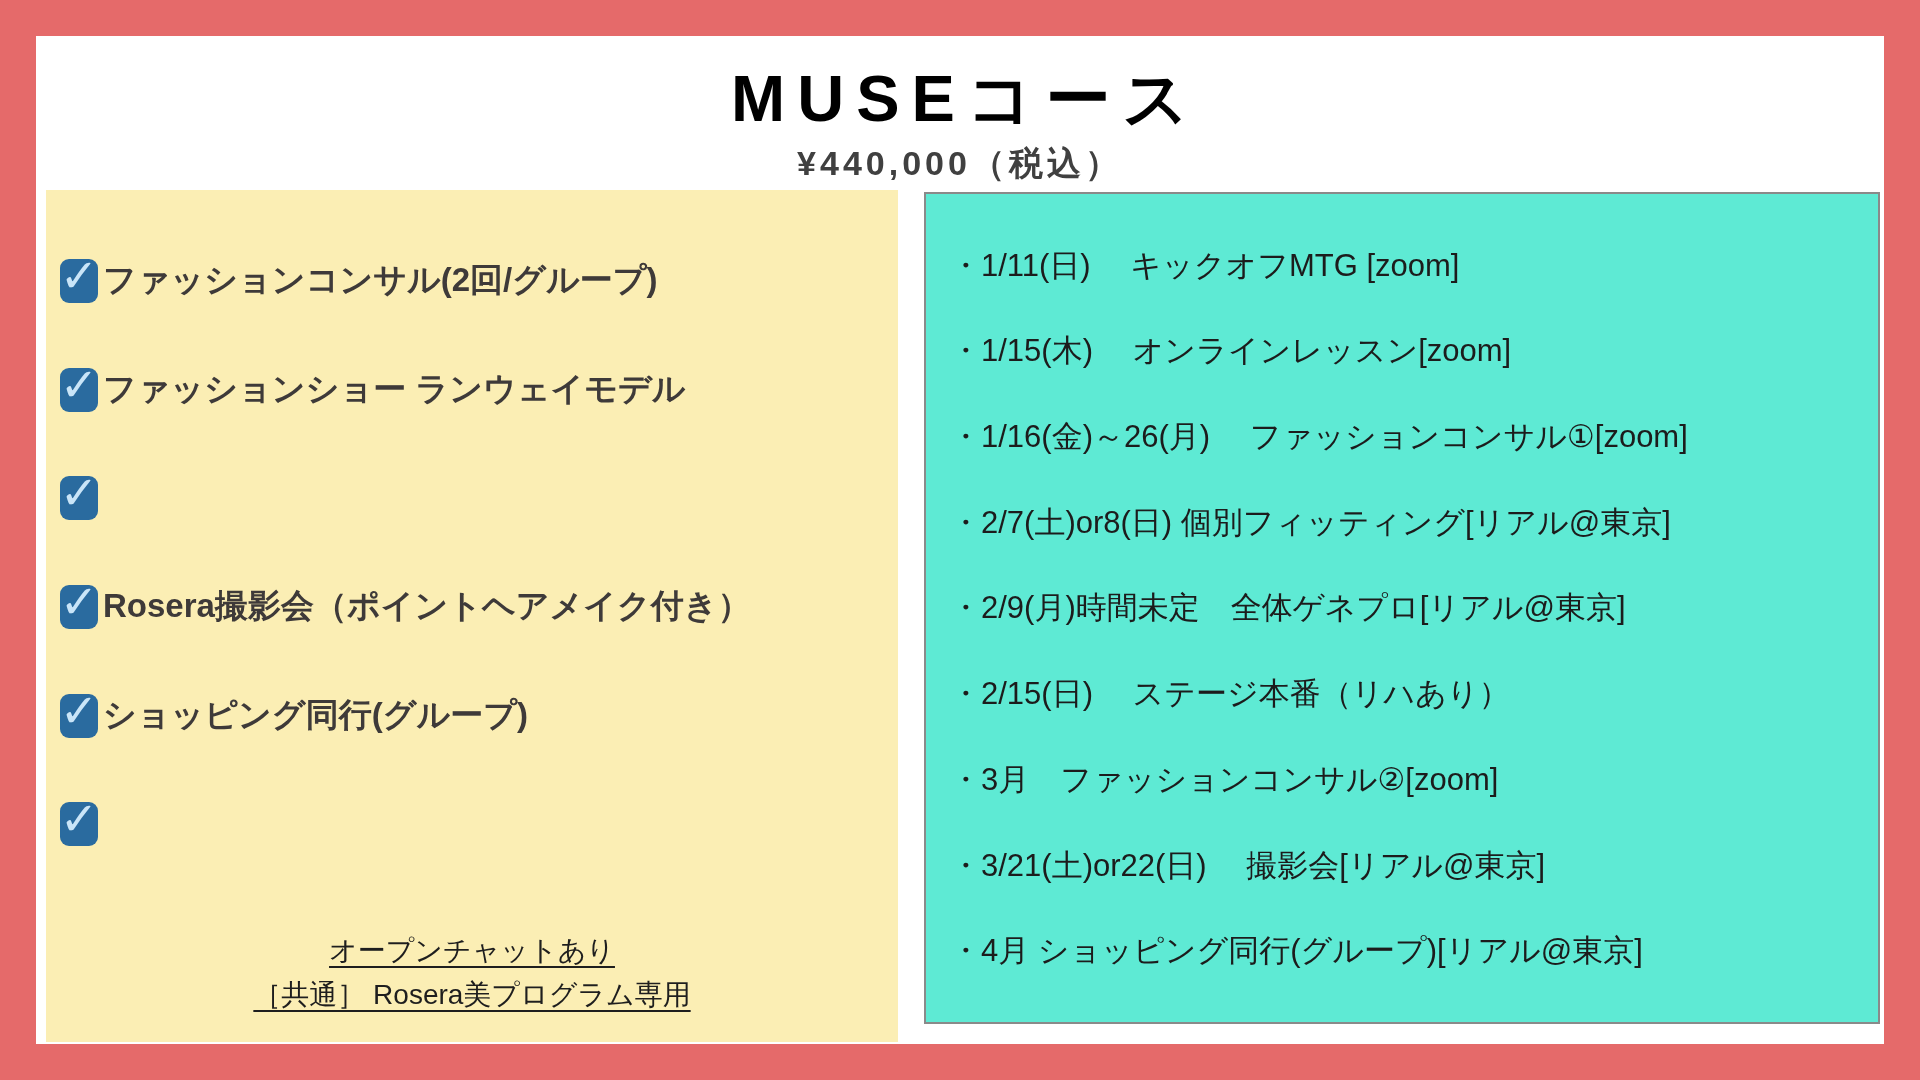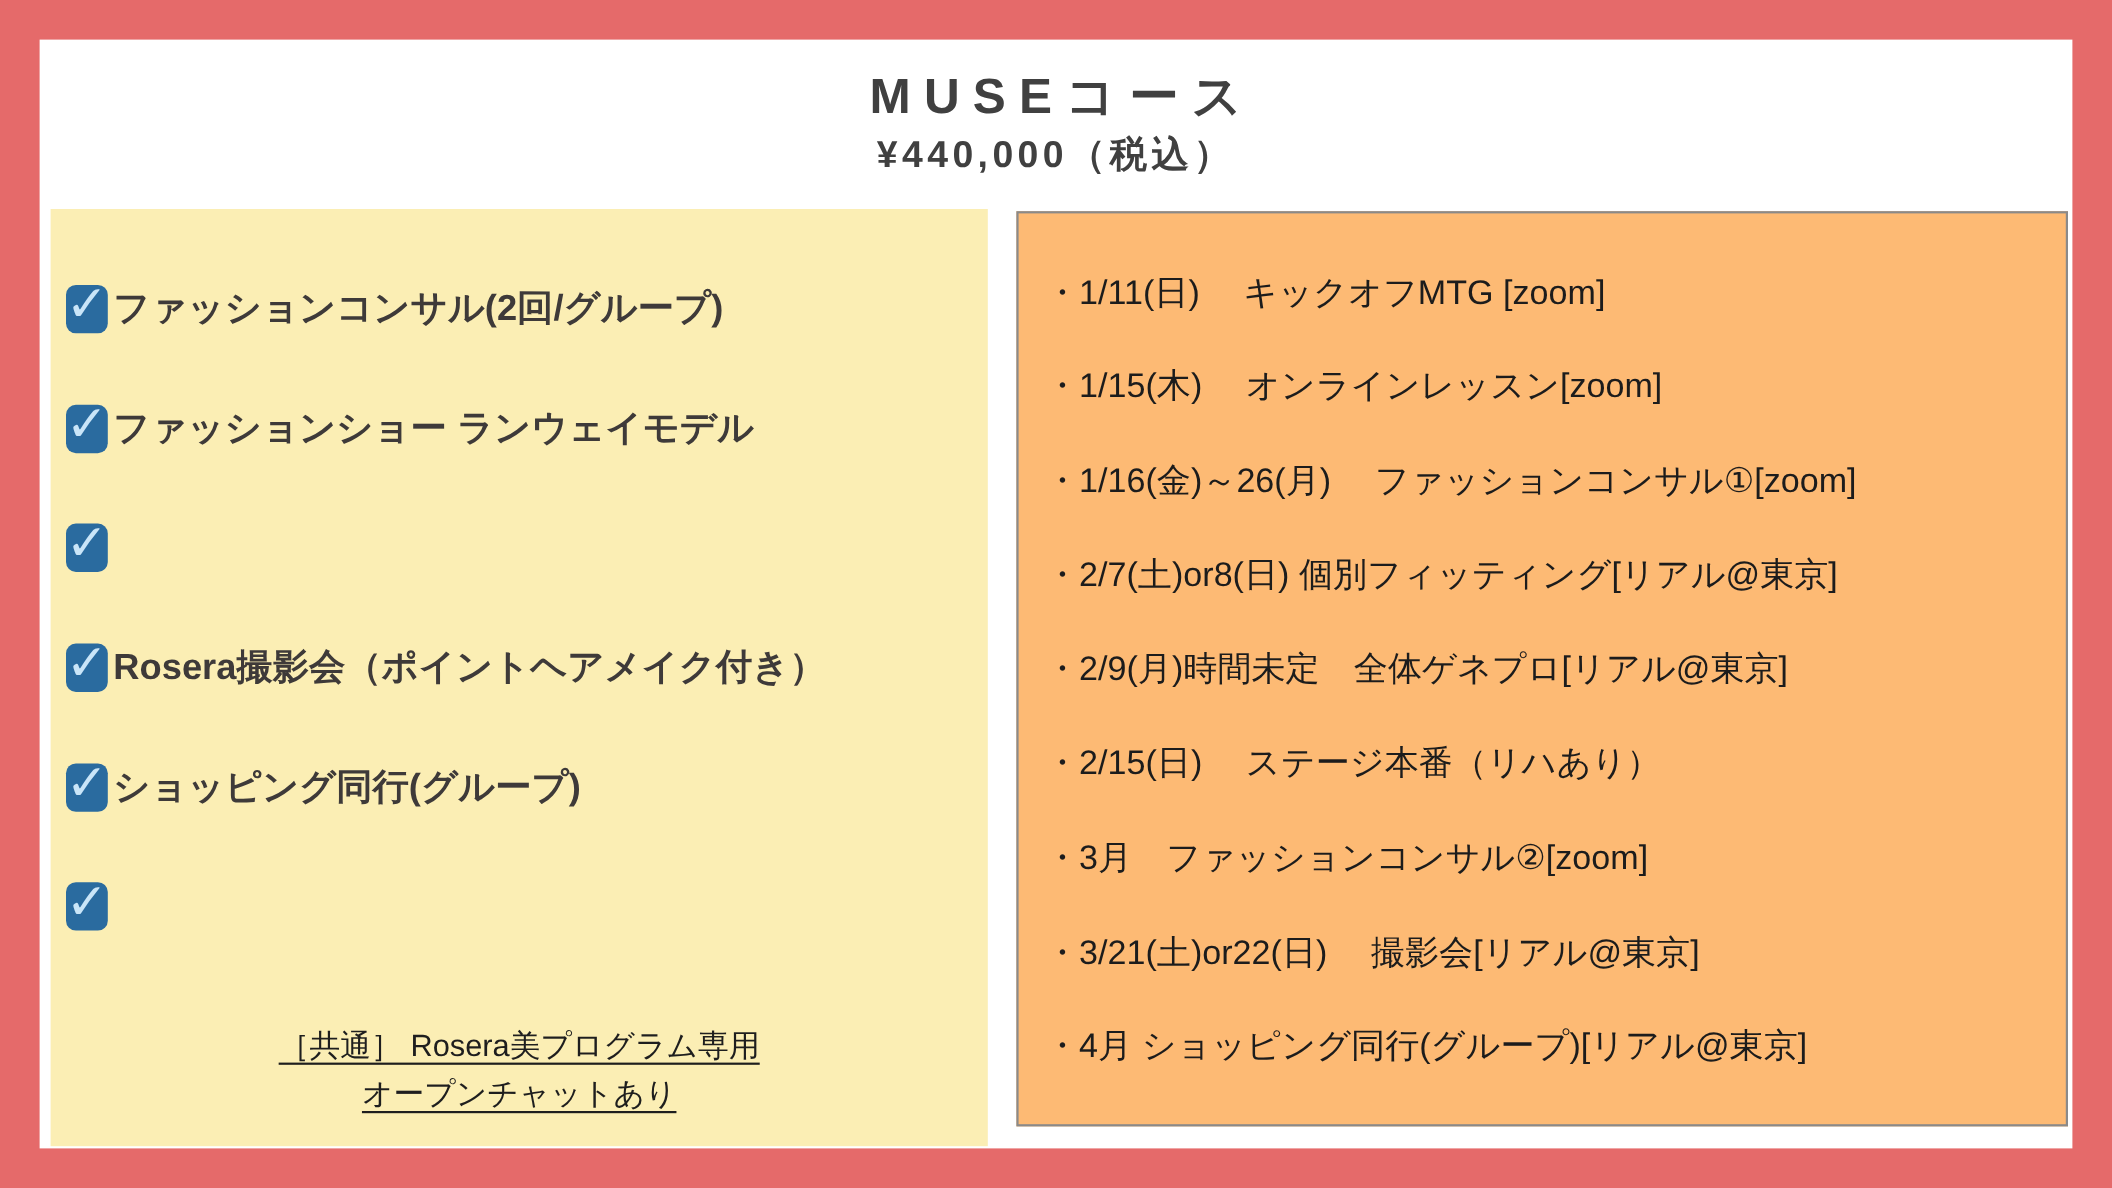--- a/index.html
+++ b/index.html
@@ -7,21 +7,21 @@
     width:1920px;height:1080px;overflow:hidden;position:relative;
     background:var(--page-bg,#E56A6A);
     font-family:"Liberation Sans","DejaVu Sans",sans-serif;
   }
   .card{
     position:absolute;left:36px;top:36px;right:36px;bottom:36px;
     background:#FFFFFF;
   }
   .header{ text-align:center; padding-top:26px; }
   .title{
-    font-size:45px;font-weight:800;color:#404040;
+    font-size:65px;font-weight:800;color:#000000;
     letter-spacing:12px;line-height:1.15;margin-left:12px;
   }
   .price{
     font-size:34px;font-weight:800;color:#404040;
     letter-spacing:4px;margin-top:4px;
   }
   
   .features-panel{
     position:absolute;left:10px;top:154px;width:852px;height:852px;
     background:var(--panel-bg,#FBEEB4);
@@ -50,21 +50,21 @@
     font-size:28px;font-weight:500;line-height:1.55;
   }
   .features-footer .uline{
     text-decoration:underline;
     text-decoration-thickness:2px;
     text-underline-offset:6px;
   }
   
   .schedule-panel{
     position:absolute;left:888px;top:156px;width:956px;height:832px;
-    border:2px solid #8A8A8A;background:#fdba74;
+    border:2px solid #8A8A8A;background:#5eead4;
     box-sizing:border-box;
     display:flex;flex-direction:column;justify-content:space-evenly;
     padding:4px 8px 4px 24px;
   }
   .schedule-row{
     font-size:31px;color:#1C1C1C;line-height:1.2;
     white-space:nowrap;
   }
 </style>
 </head>
@@ -114,22 +114,22 @@
           <span>ショッピング同行(グループ)</span>
         </div>
 
         <div class="feature">
           <span class="checkbox">
             <span class="checkmark">✓</span>
           </span>
         </div>
       </div>
     <div class="features-footer">
+      <div><span class="uline">オープンチャットあり</span></div>
       <div><span class="uline">［共通］ Rosera美プログラム専用</span></div>
-      <div><span class="uline">オープンチャットあり</span></div>
     </div>
   </div>
 
   <div class="schedule-panel">
 
       <div class="schedule-row">・1/11(日)　 キックオフMTG [zoom]</div>
 
       <div class="schedule-row">・1/15(木)　 オンラインレッスン[zoom]</div>
 
       <div class="schedule-row">・1/16(金)～26(月)　 ファッションコンサル①[zoom]</div>

